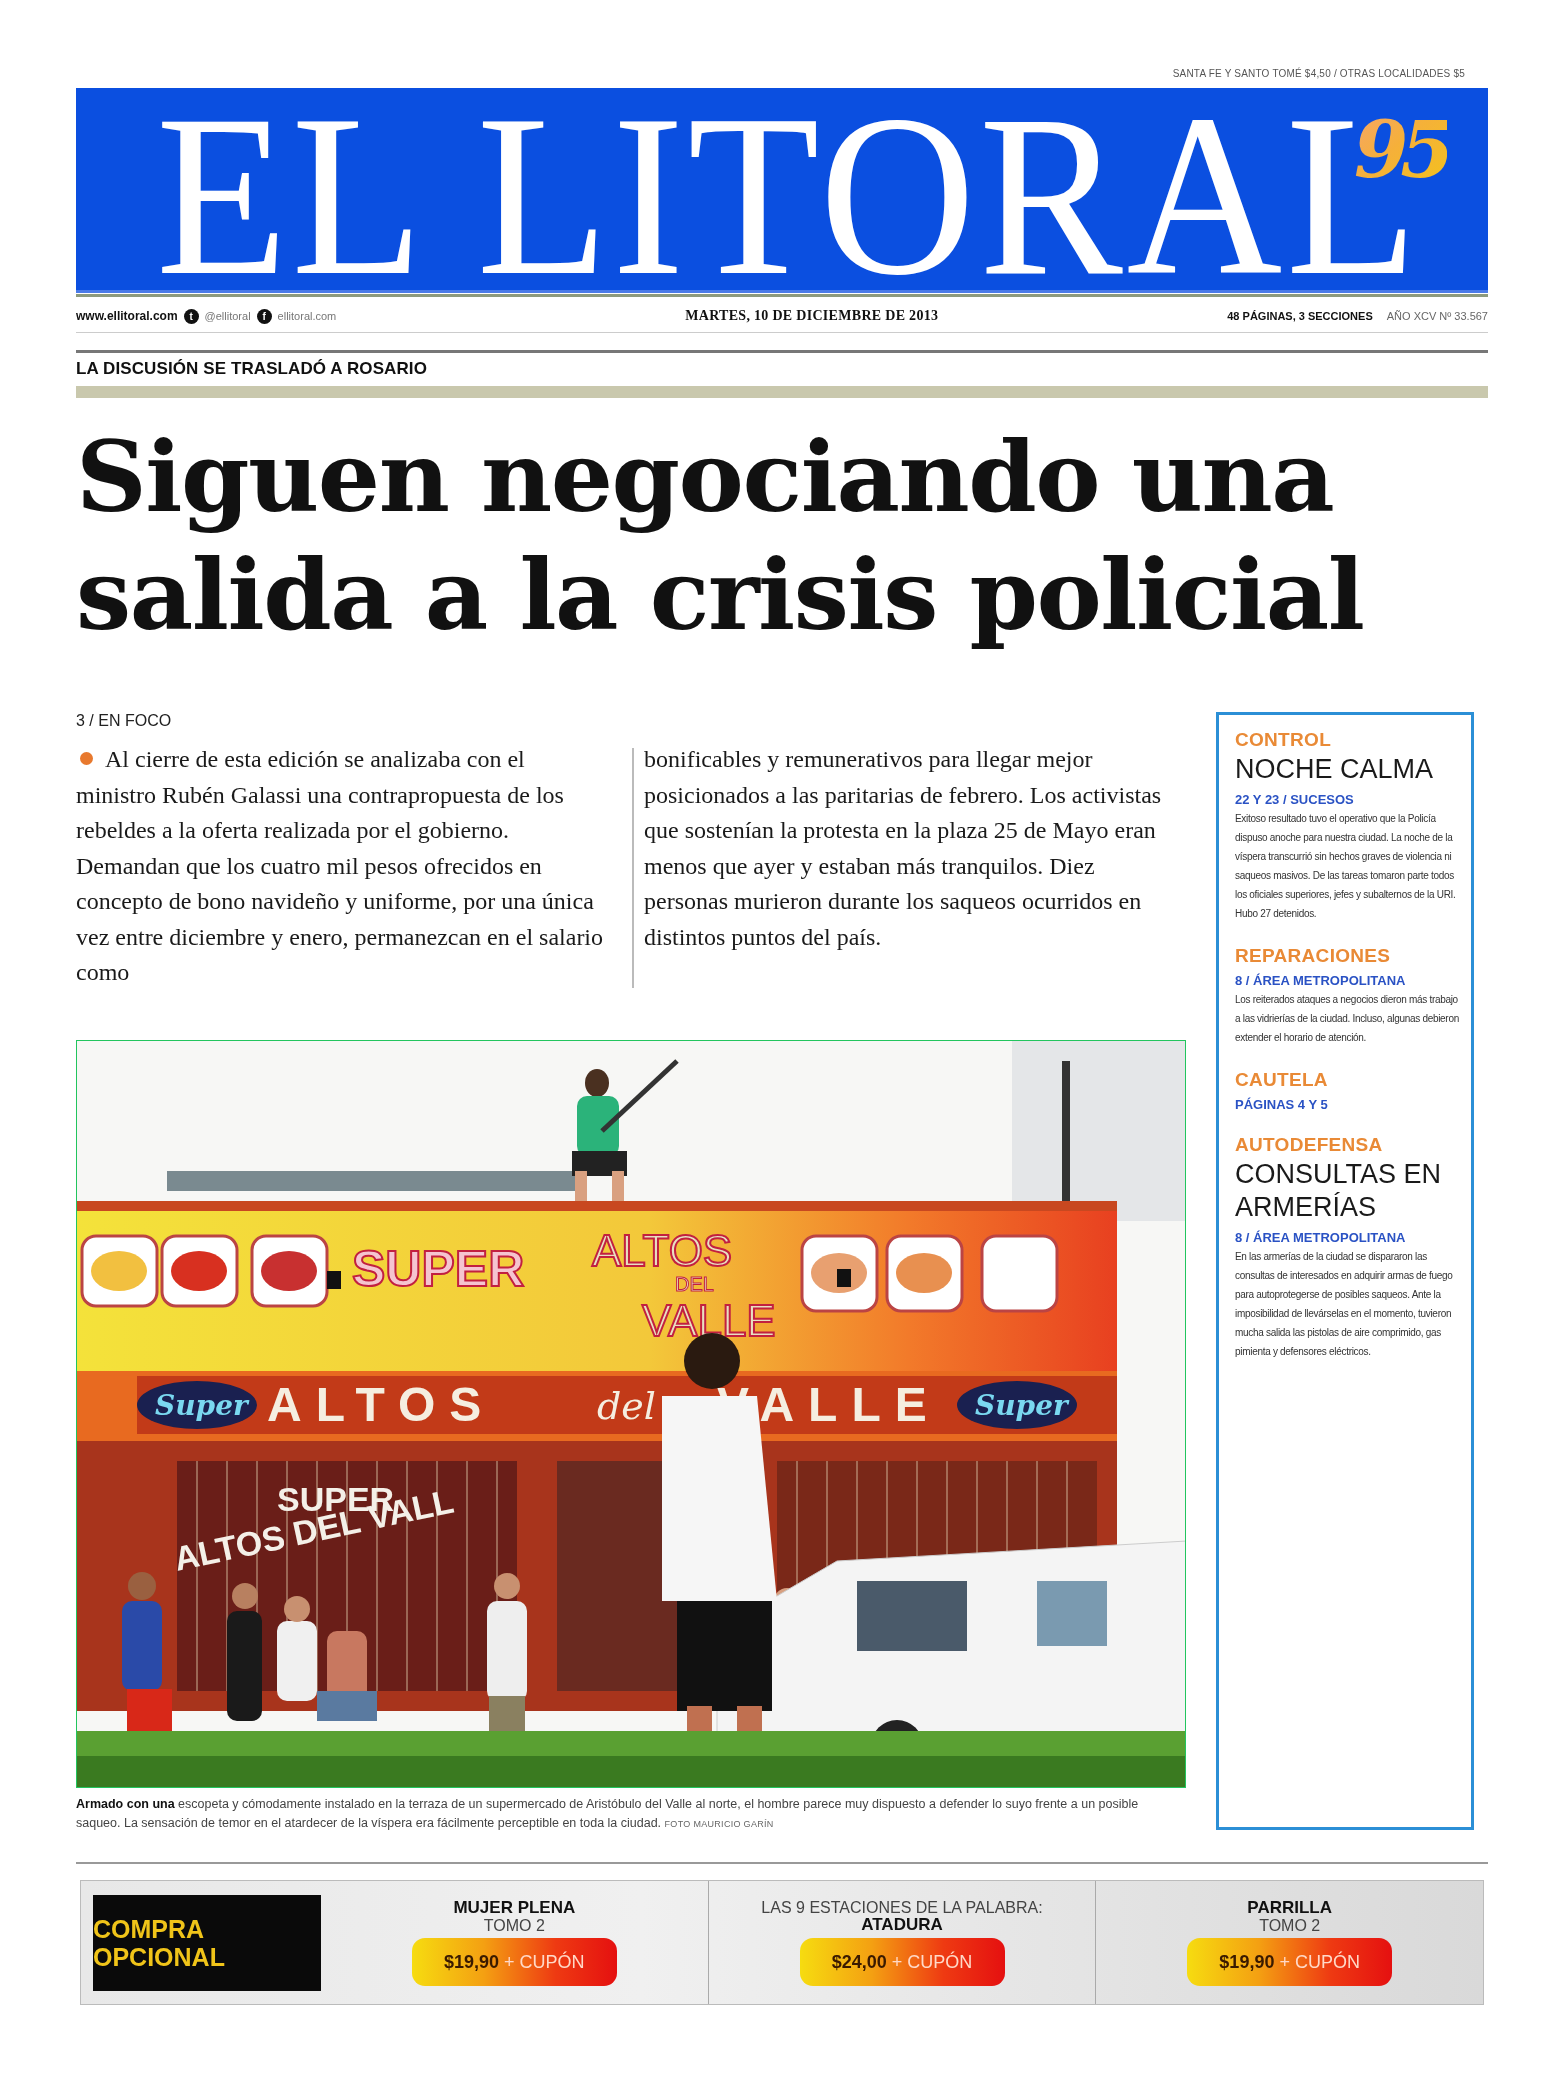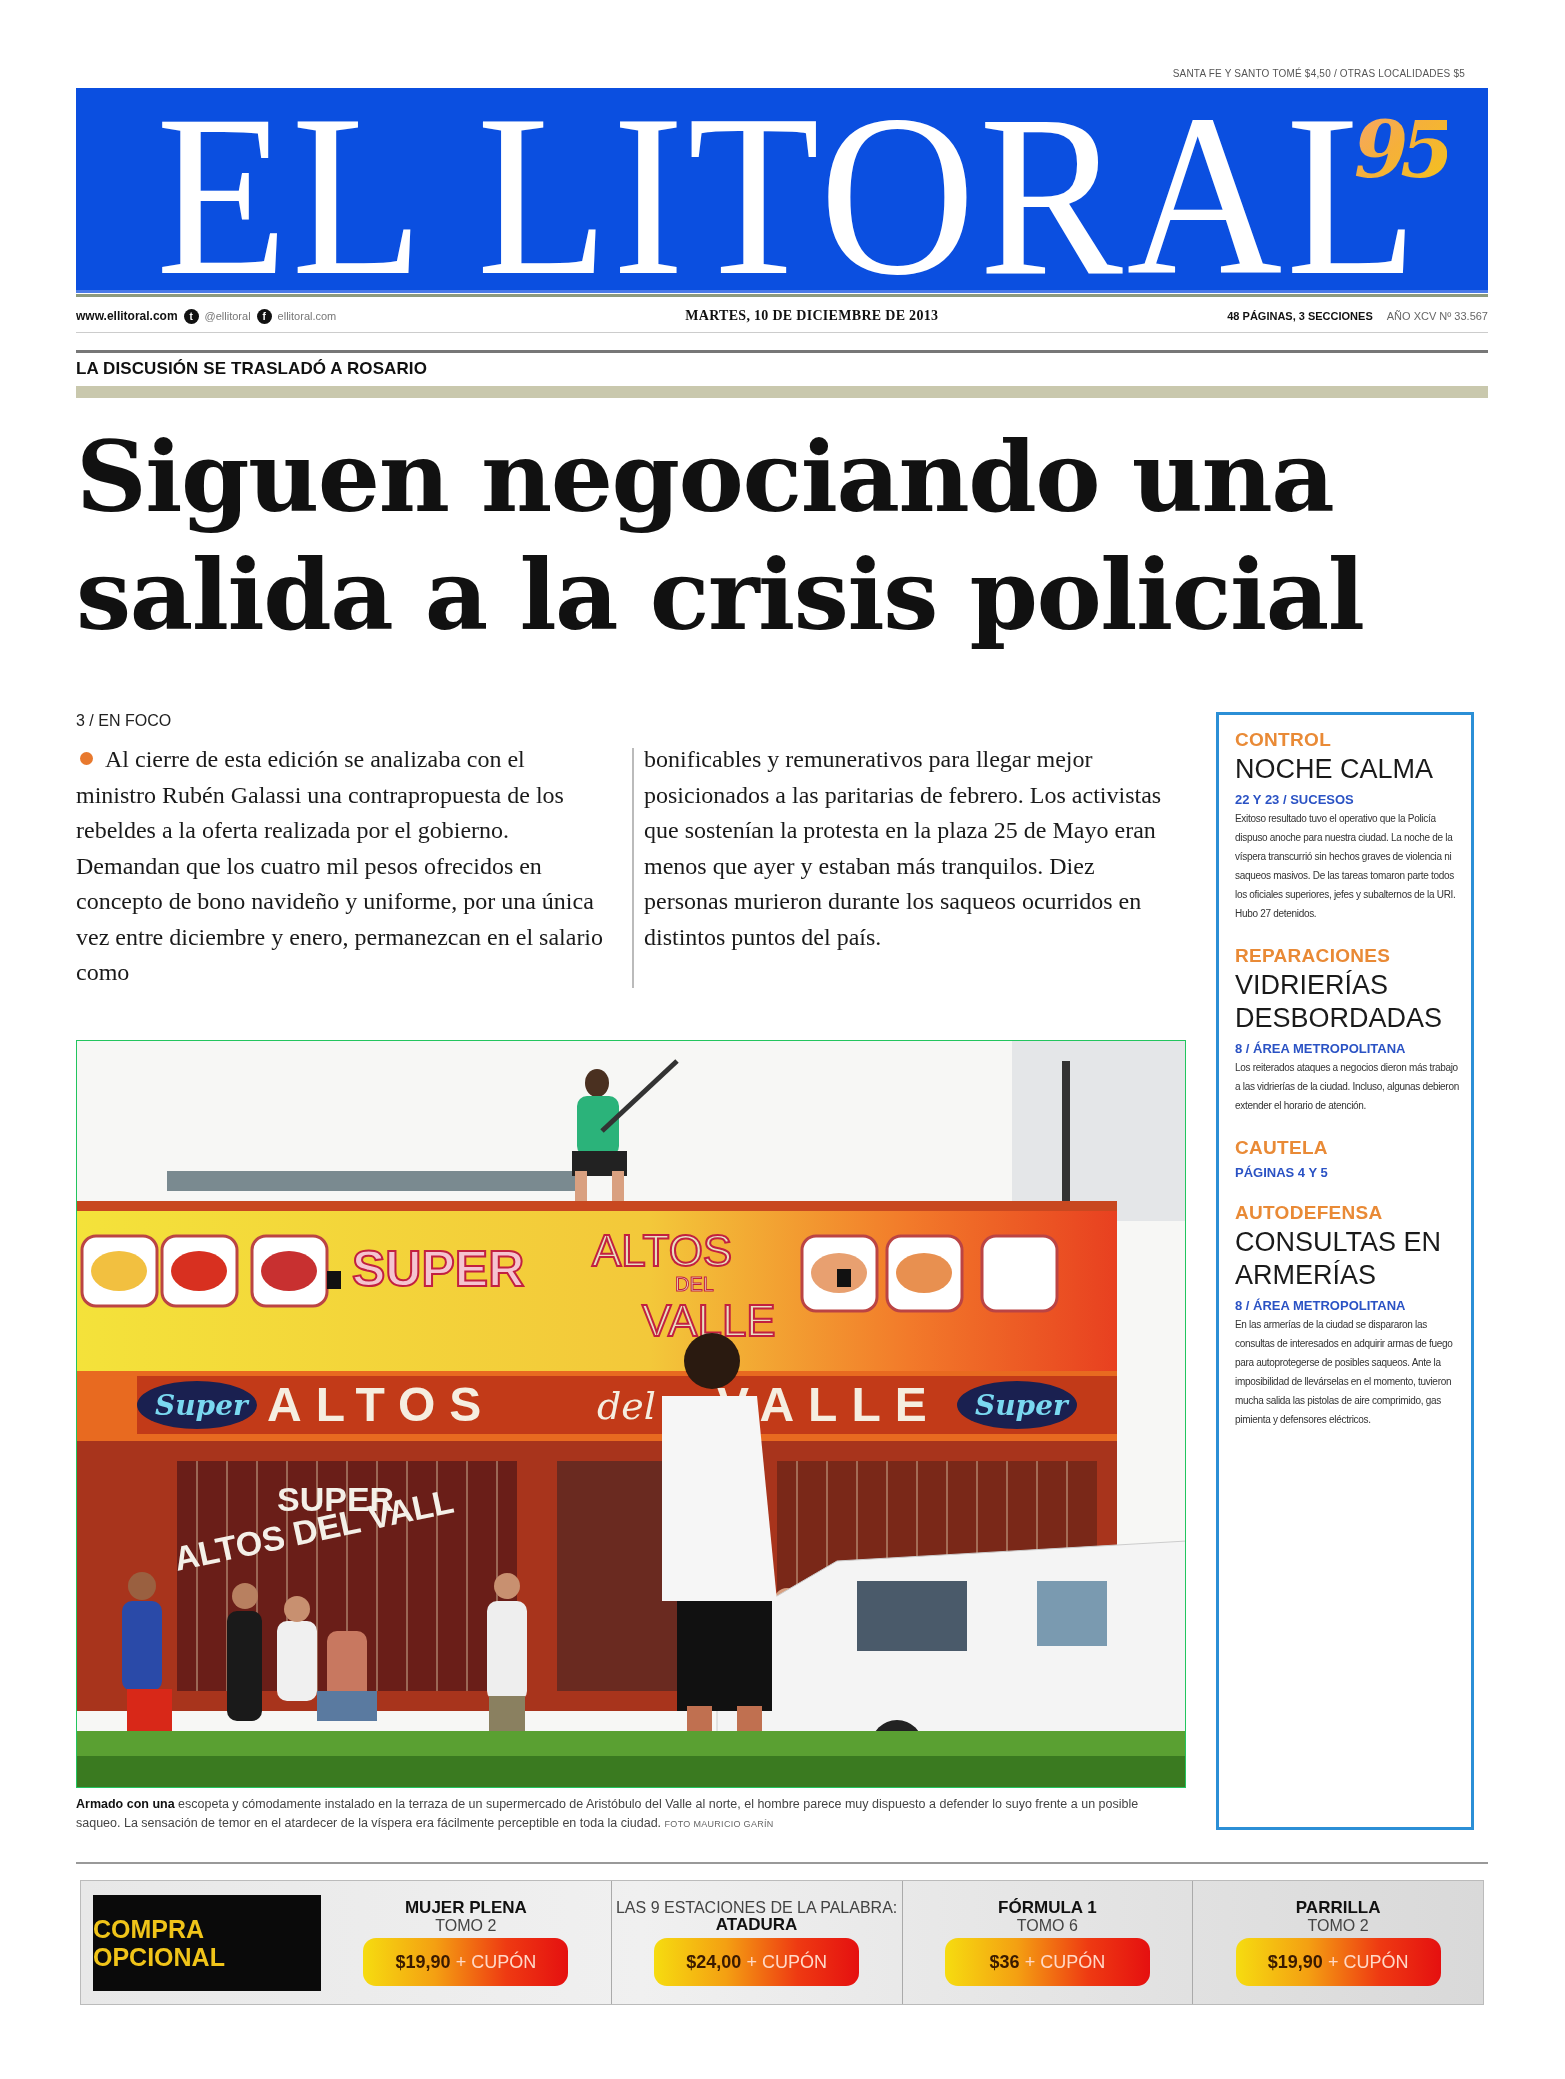--- a/index.html
+++ b/index.html
@@ -93,21 +93,20 @@
 
 <div class="abs sidebar">
   <div class="sb-item">
     <div class="sb-kicker">CONTROL</div>
     <div class="sb-title">NOCHE CALMA</div>
     <div class="sb-ref">22 Y 23 / SUCESOS</div>
     <div class="sb-body">Exitoso resultado tuvo el operativo que la Policía dispuso anoche para nuestra ciudad. La noche de la víspera transcurrió sin hechos graves de violencia ni saqueos masivos. De las tareas tomaron parte todos los oficiales superiores, jefes y subalternos de la URI. Hubo 27 detenidos.</div>
   </div>
   <div class="sb-item">
     <div class="sb-kicker">REPARACIONES</div>
-    <div class="sb-title">VIDRIERÍAS DESBORDADAS</div>
     <div class="sb-ref">8 / ÁREA METROPOLITANA</div>
     <div class="sb-body">Los reiterados ataques a negocios dieron más trabajo a las vidrierías de la ciudad. Incluso, algunas debieron extender el horario de atención.</div>
   </div>
   <div class="sb-item">
     <div class="sb-kicker">CAUTELA</div>
     <div class="sb-ref">PÁGINAS 4 Y 5</div>
   </div>
   <div class="sb-item">
     <div class="sb-kicker">AUTODEFENSA</div>
     <div class="sb-title">CONSULTAS EN ARMERÍAS</div>
@@ -250,26 +249,19 @@
       </div>
   </div>
   <div class="promo-item">
     <div class="promo-sub">LAS 9 ESTACIONES DE LA PALABRA:</div>
     <div class="promo-title">ATADURA</div>
     <div class="promo-price">
         <div class="p"><span style="color:#3a1a00;font-weight:bold">$24,00</span> <span>+ CUPÓN</span></div>
       </div>
   </div>
   <div class="promo-item">
-    <div class="promo-title">FÓRMULA 1</div>
-    <div class="promo-sub">TOMO 6</div>
-    <div class="promo-price">
-        <div class="p"><span style="color:#3a1a00;font-weight:bold">$36</span> <span>+ CUPÓN</span></div>
-      </div>
-  </div>
-  <div class="promo-item">
     <div class="promo-title">PARRILLA</div>
     <div class="promo-sub">TOMO 2</div>
     <div class="promo-price">
         <div class="p"><span style="color:#3a1a00;font-weight:bold">$19,90</span> <span>+ CUPÓN</span></div>
       </div>
   </div>
 </div>
 
 </body></html>

